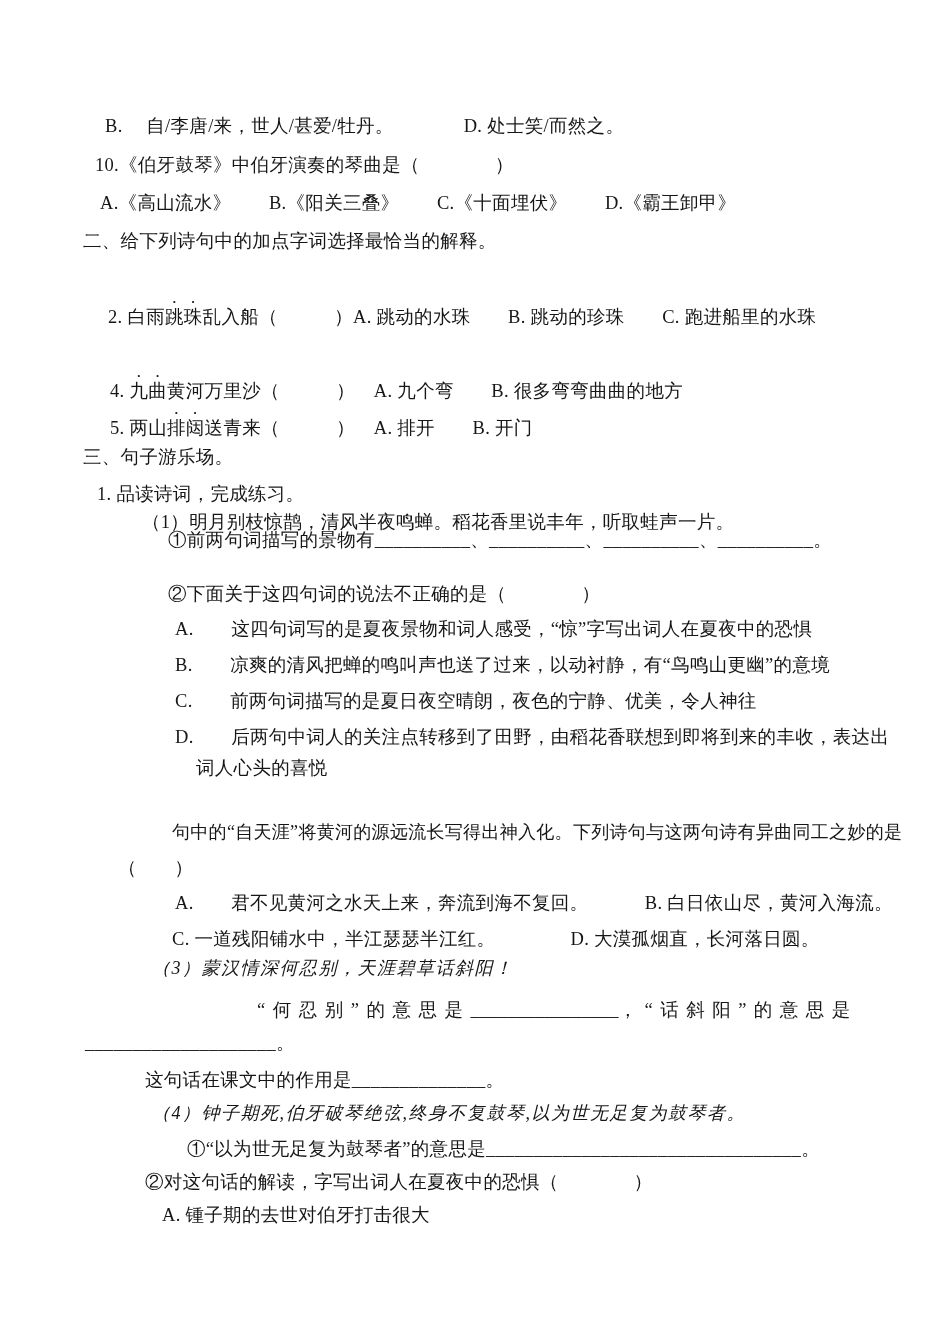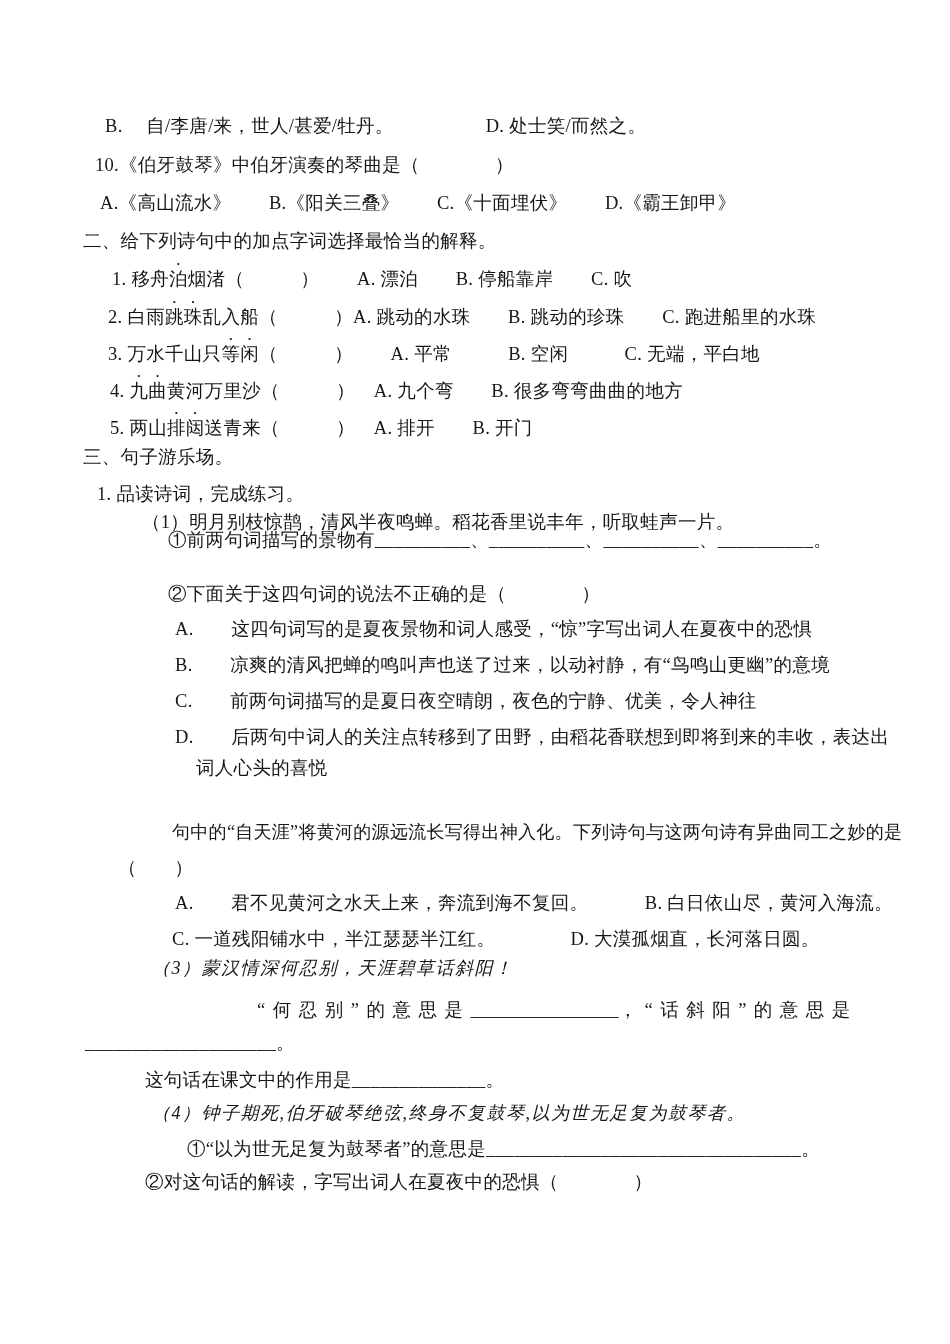--- a/index.html
+++ b/index.html
@@ -22,38 +22,36 @@
   .kai{font-style:italic;font-size:18px;letter-spacing:1.5px;}
   
   .emdot{
     -webkit-text-emphasis:filled dot;
     -webkit-text-emphasis-position:over right;
     text-emphasis:filled dot;
     text-emphasis-position:over right;
   }
   
   .sp{letter-spacing:7.5px;}
-  .gap-d{margin-left:92px;}
+  .gap-d{margin-left:70px;}
   .underline-run{letter-spacing:0;}
 </style>
 </head>
 <body>
 
 <div class="page">
 
   <div class="ln" style="top:113px;left:105px"><span>B.　 自/李唐/来，世人/甚爱/牡丹。</span><span class="gap-d">D. 处士笑/而然之。</span></div>
 
   <div class="ln" style="top:152px;left:95px">10.《伯牙鼓琴》中伯牙演奏的琴曲是（　　　　）</div>
   <div class="ln" style="top:190px;left:100px">A.《高山流水》　　B.《阳关三叠》　　C.《十面埋伏》　　D.《霸王卸甲》</div>
 
   <div class="ln" style="top:228px;left:83px">二、给下列诗句中的加点字词选择最恰当的解释。</div>
 
-  <div class="ln" style="top:259px;left:112px"><span>1. 移舟</span><span class="emdot">泊</span><span>烟渚（　　　）　　A. 漂泊　　B. 停船靠岸　　C. 吹</span></div>
   <div class="ln" style="top:297px;left:108px"><span>2. 白雨</span><span class="emdot">跳珠</span><span>乱入船（　　　）A. 跳动的水珠　　B. 跳动的珍珠　　C. 跑进船里的水珠</span></div>
-  <div class="ln" style="top:334px;left:108px"><span>3. 万水千山只</span><span class="emdot">等闲</span><span>（　　　）　　A. 平常　　　B. 空闲　　　C. 无端，平白地</span></div>
   <div class="ln" style="top:371px;left:110px"><span>4. </span><span class="emdot">九曲</span><span>黄河万里沙（　　　）　A. 九个弯　　B. 很多弯弯曲曲的地方</span></div>
   <div class="ln" style="top:408px;left:110px"><span>5. 两山</span><span class="emdot">排闼</span><span>送青来（　　　）　A. 排开　　B. 开门</span></div>
 
   <div class="ln" style="top:444px;left:83px">三、句子游乐场。</div>
   <div class="ln" style="top:481px;left:97px">1. 品读诗词，完成练习。</div>
 
   <div class="ln" style="top:509px;left:142px">（1）明月别枝惊鹊，清风半夜鸣蝉。稻花香里说丰年，听取蛙声一片。</div>
   <div class="ln" style="top:527px;left:168px">①前两句词描写的景物有__________、__________、__________、__________。</div>
   <div class="ln" style="top:616px;left:175px">A.　　这四句词写的是夏夜景物和词人感受，“惊”字写出词人在夏夜中的恐惧</div>
   <div class="ln" style="top:581px;left:168px">②下面关于这四句词的说法不正确的是（　　　　）</div>
@@ -68,14 +66,15 @@
   <div class="ln" style="top:926px;left:172px">C. 一道残阳铺水中，半江瑟瑟半江红。　　　　D. 大漠孤烟直，长河落日圆。</div>
 
   <div class="ln kai" style="top:955px;left:152px">（3）蒙汉情深何忍别，天涯碧草话斜阳！</div>
   <div class="ln" style="top:997px;left:257px"><span class="sp">“何忍别”的意思是</span><span class="underline-run">________________</span><span class="sp">，</span><span class="sp">“话斜阳”的意思是</span></div>
   <div class="ln" style="top:1030px;left:85px">____________________。</div>
   <div class="ln" style="top:1067px;left:145px">这句话在课文中的作用是______________。</div>
 
   <div class="ln kai" style="top:1100px;left:152px">（4）钟子期死,伯牙破琴绝弦,终身不复鼓琴,以为世无足复为鼓琴者。</div>
   <div class="ln" style="top:1136px;left:187px">①“以为世无足复为鼓琴者”的意思是_________________________________。</div>
   <div class="ln" style="top:1169px;left:145px">②对这句话的解读，字写出词人在夏夜中的恐惧（　　　　）</div>
+  <div class="ln" style="top:1202px;left:162px">A. 锺子期的去世对伯牙打击很大</div>
 
 </div>
 
 </body></html>

